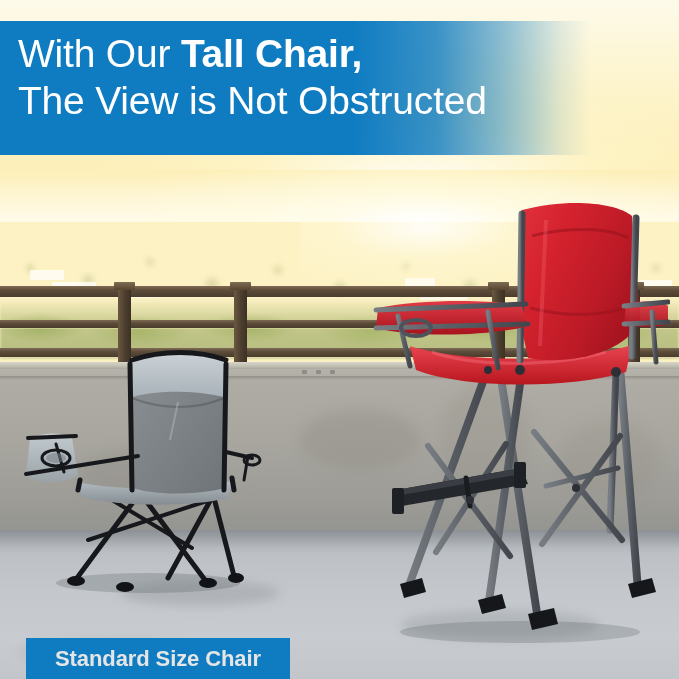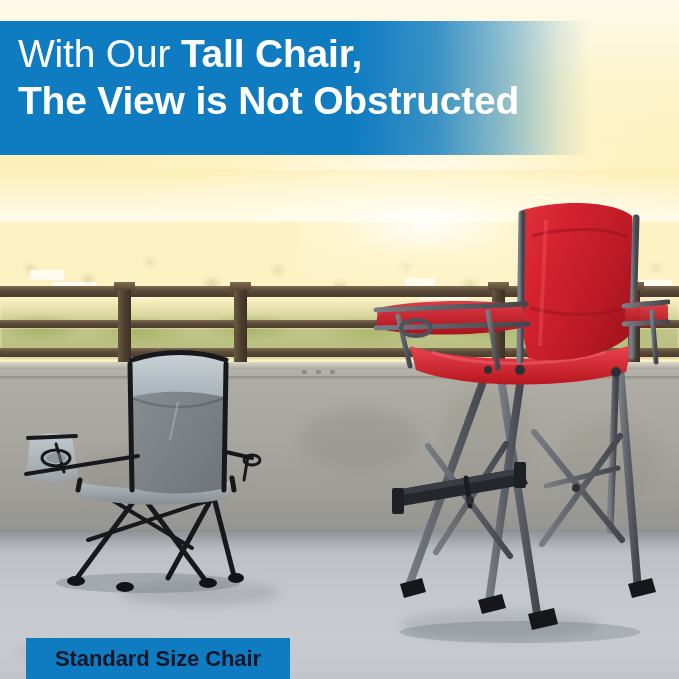--- a/index.html
+++ b/index.html
@@ -201,34 +201,34 @@
     left: 18px; top: 30px;
     width: 600px;
     color: #ffffff;
     font-size: 39px;
     line-height: 47px;
     font-weight: 300;
     letter-spacing: -0.2px;
     white-space: nowrap;
   }
   .headline .b { font-weight: 700; }
-  .headline-line2 { display: block; font-weight: bold; }
+  .headline-line2 { display: block; }
 
   
   .label-bar {
     position: absolute;
     bottom: 0;
     height: 41px;
     background: #0f7cc2;
     display: flex;
     align-items: center;
     justify-content: center;
   }
   .label-bar span {
-    color: #0f172a;
+    color: #e5e5e5;
     font-size: 22px;
     font-weight: 700;
     letter-spacing: -0.1px;
     white-space: nowrap;
   }
   #label-left  { left: 26px;  width: 264px; }
   #label-right { left: 394px; width: 260px; }
 </style>
 </head>
 <body>

